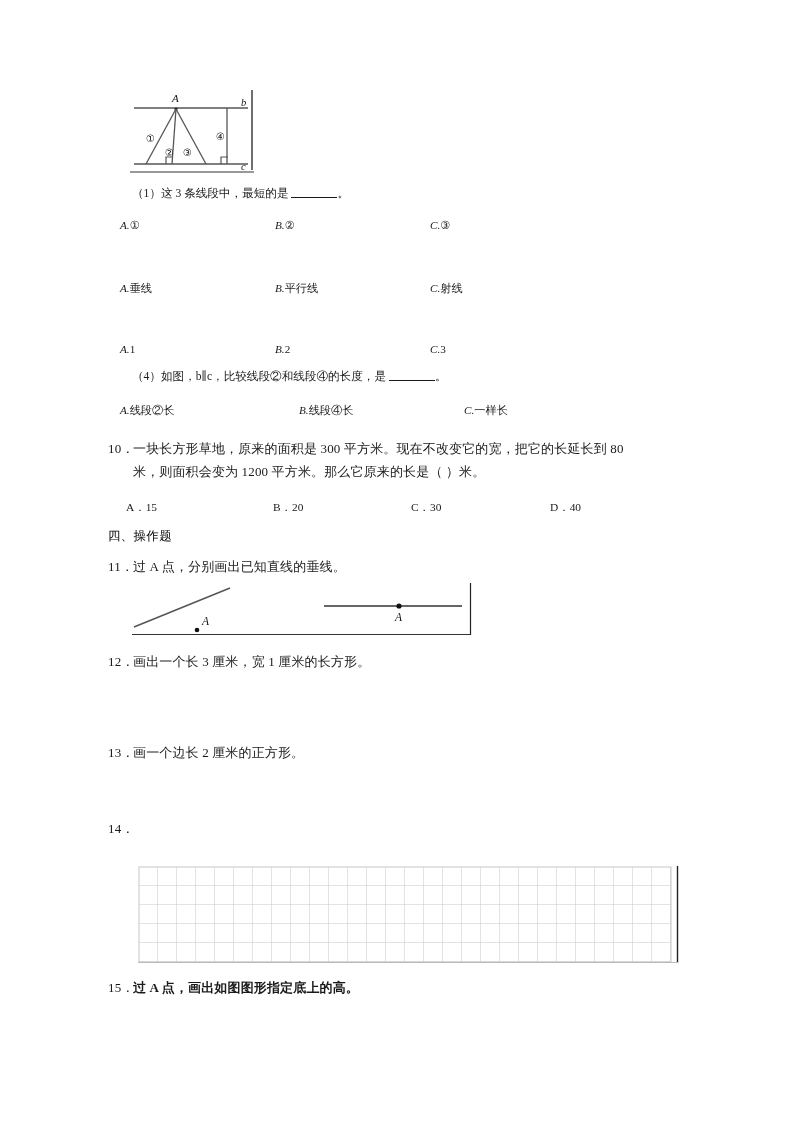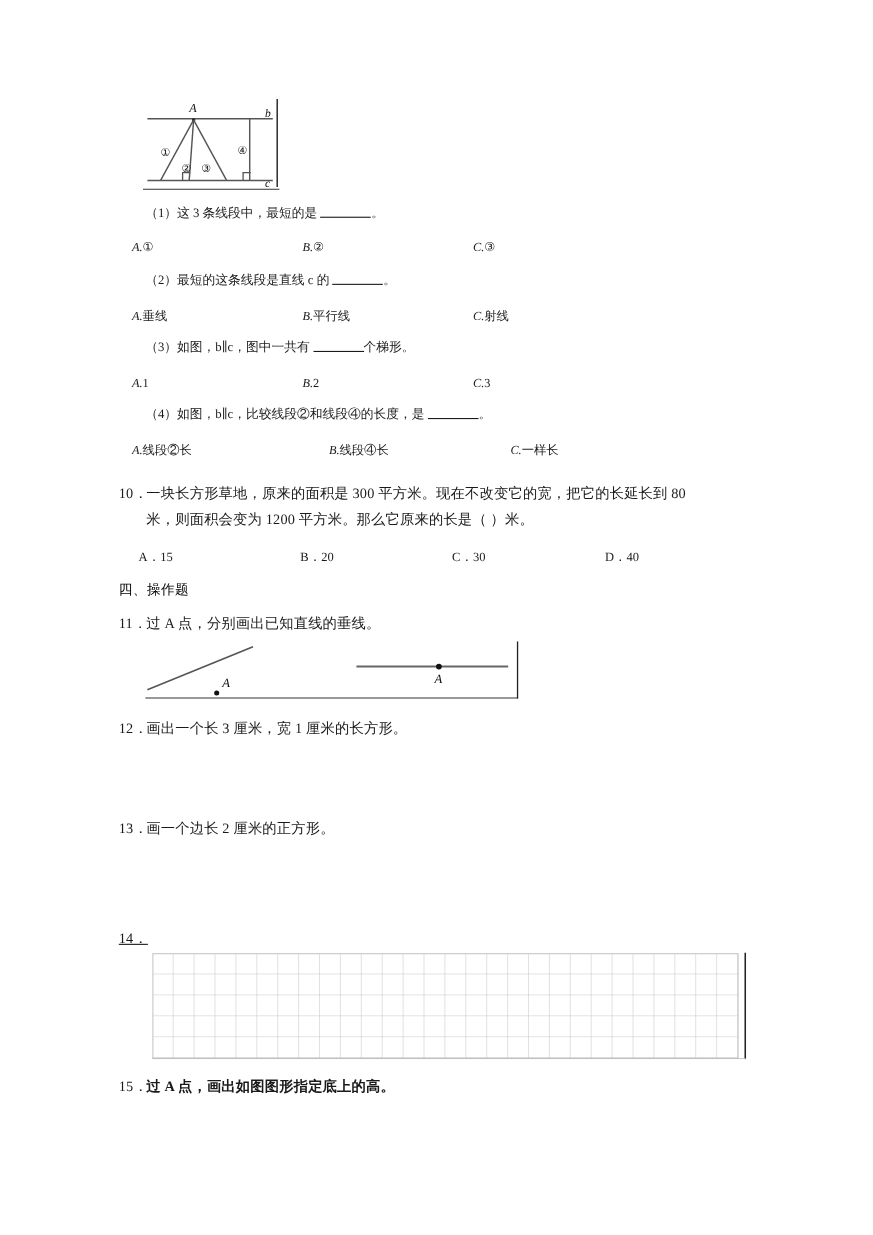--- a/index.html
+++ b/index.html
@@ -150,34 +150,26 @@
   <div class="stem" style="left:132px; top:182px;">
     <span>（1）这 3 条线段中，最短的是</span>
     <span class="blank-u"></span><span>。</span>
   </div>
   <div class="opt-row" style="left:120px; top:217px; width:560px;">
     <span class="opt" style="left:0px;"><span class="tag">A.</span><span>①</span></span>
     <span class="opt" style="left:155px;"><span class="tag">B.</span><span>②</span></span>
     <span class="opt" style="left:310px;"><span class="tag">C.</span><span>③</span></span>
   </div>
 
-  <div class="stem" style="left:132px; top:243px;">
-    <span>（2）最短的这条线段是直线 c 的</span>
-    <span class="blank-u"></span><span>。</span>
-  </div>
   <div class="opt-row" style="left:120px; top:280px; width:560px;">
     <span class="opt" style="left:0px;"><span class="tag">A.</span><span>垂线</span></span>
     <span class="opt" style="left:155px;"><span class="tag">B.</span><span>平行线</span></span>
     <span class="opt" style="left:310px;"><span class="tag">C.</span><span>射线</span></span>
   </div>
 
-  <div class="stem" style="left:132px; top:304px;">
-    <span>（3）如图，b∥c，图中一共有</span>
-    <span class="blank-u"></span><span>个梯形。</span>
-  </div>
   <div class="opt-row" style="left:120px; top:341px; width:560px;">
     <span class="opt" style="left:0px;"><span class="tag">A.</span><span>1</span></span>
     <span class="opt" style="left:155px;"><span class="tag">B.</span><span>2</span></span>
     <span class="opt" style="left:310px;"><span class="tag">C.</span><span>3</span></span>
   </div>
 
   <div class="stem" style="left:132px; top:365px;">
     <span>（4）如图，b∥c，比较线段②和线段④的长度，是</span>
     <span class="blank-u"></span><span>。</span>
   </div>
@@ -238,21 +230,21 @@
     <span>画出一个长 3 厘米，宽 1 厘米的长方形。</span>
   </div>
 
   <div class="q-line" style="left:108px; top:744px;">
     <span>13．</span>
   </div>
   <div class="q-line" style="left:133px; top:744px;">
     <span>画一个边长 2 厘米的正方形。</span>
   </div>
 
-  <div class="q-line" style="left:108px; top:844px;text-decoration:underline;">
+  <div class="q-line" style="left:108px; top:820px;">
     <span>14．</span>
   </div>
 
   <div id="fig14">
     <svg width="542" height="97" viewBox="0 0 542 97" xmlns="http://www.w3.org/2000/svg">
       <defs>
         <pattern id="gridcell" width="19" height="19" patternUnits="userSpaceOnUse">
           <path d="M 19 0 L 0 0 0 19" fill="none" stroke="#c8c8c8" stroke-width="1"></path>
         </pattern>
       </defs>

